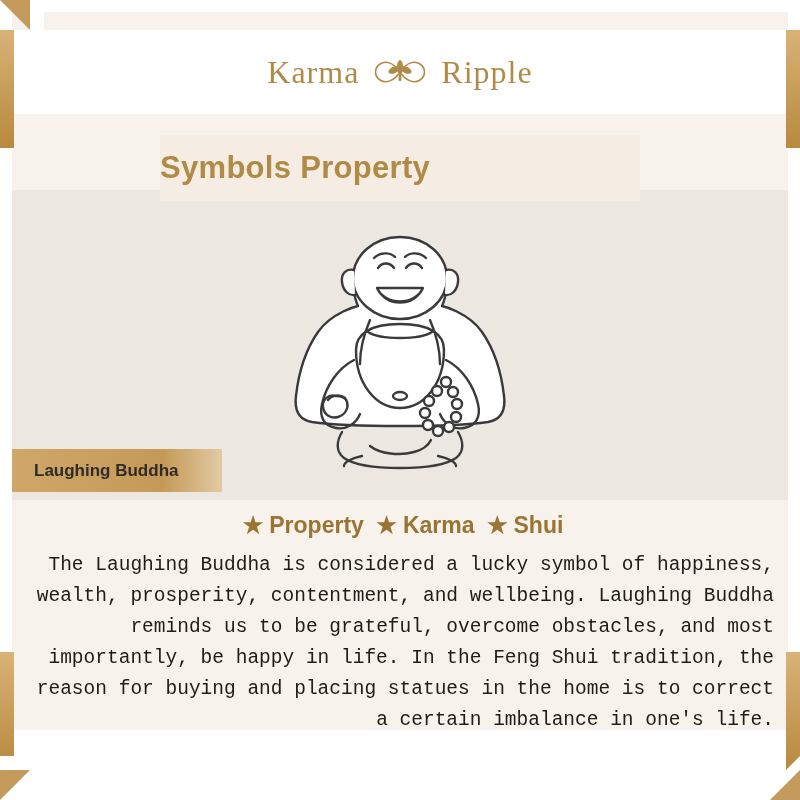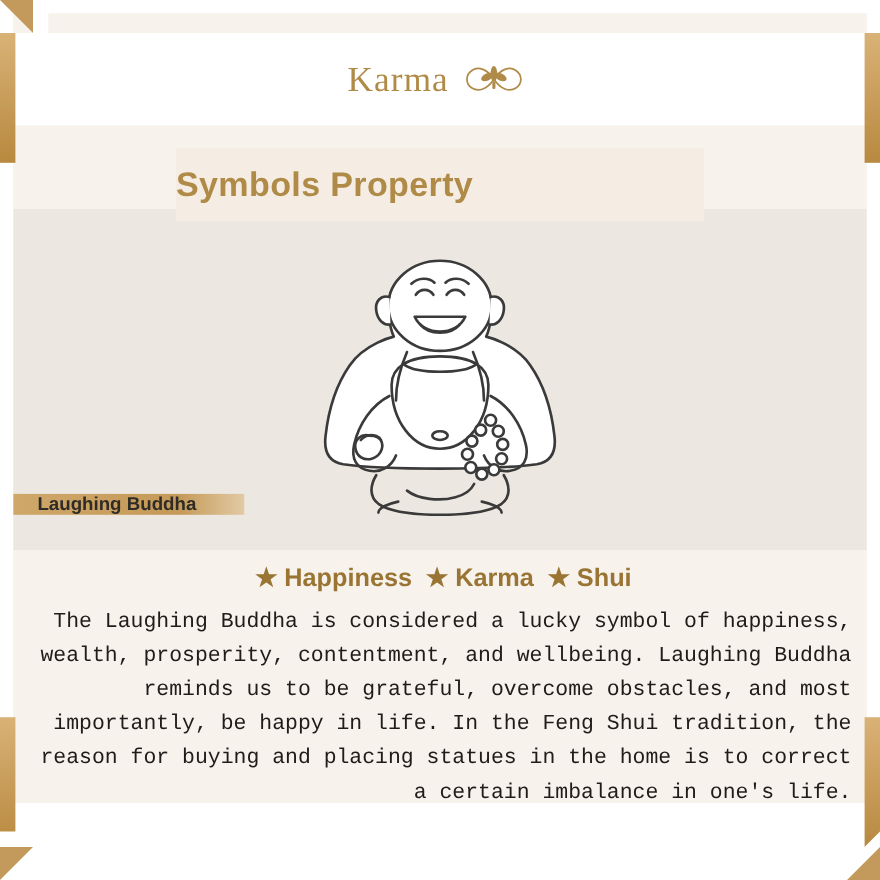--- a/index.html
+++ b/index.html
@@ -152,21 +152,21 @@
     align-items: flex-end;
     justify-content: center;
   }
   .hero svg { display: block; }
 
   
   .label-ribbon {
     position: absolute;
     left: 12px;
     top: 449px;
-    height: 19px;
+    height: 43px;
     min-width: 210px;
     background: linear-gradient(90deg, #cfa769 0%, #c59a58 72%, #e2caa4 100%);
     display: flex;
     align-items: center;
     padding-left: 22px;
     padding-right: 40px;
     box-sizing: border-box;
   }
   .label-ribbon-text {
     font-size: 17px;
@@ -284,29 +284,30 @@
             <path d="M35 19c6-9 14-12 20-8 6 4 6 12 0 16-6 4-14 1-20-8z"></path>
           </g>
           <g fill="#b08b48">
             <ellipse cx="35" cy="14" rx="3" ry="7"></ellipse>
             <ellipse cx="29" cy="17" rx="6" ry="3.2" transform="rotate(-25 29 17)"></ellipse>
             <ellipse cx="41" cy="17" rx="6" ry="3.2" transform="rotate(25 41 17)"></ellipse>
             <rect x="33.6" y="21" width="2.8" height="7" rx="1.2"></rect>
           </g>
         </svg>
       </span>
+      <span class="logo-word">Ripple</span>
     </div>
   </div>
 
   <div class="label-ribbon">
     <span class="label-ribbon-text">Laughing Buddha</span>
   </div>
 
   <div class="keywords">
-    <span class="star">★</span><span class="kw">Happiness</span>
+    <span class="star">★</span><span class="kw">Property</span>
     <span class="star">★</span><span class="kw">Karma</span>
     <span class="star">★</span><span class="kw">Shui</span>
   </div>
 
   <div class="body-copy">The Laughing Buddha is considered a lucky symbol of happiness, wealth, prosperity, contentment, and wellbeing. Laughing Buddha reminds us to be grateful, overcome obstacles, and most importantly, be happy in life. In the Feng Shui tradition, the reason for buying and placing statues in the home is to correct a certain imbalance in one's life.</div>
 
   <div class="bottom-white"></div>
 
   <div class="edge-white edge-top"></div>
   <div class="edge-white edge-bottom"></div>

